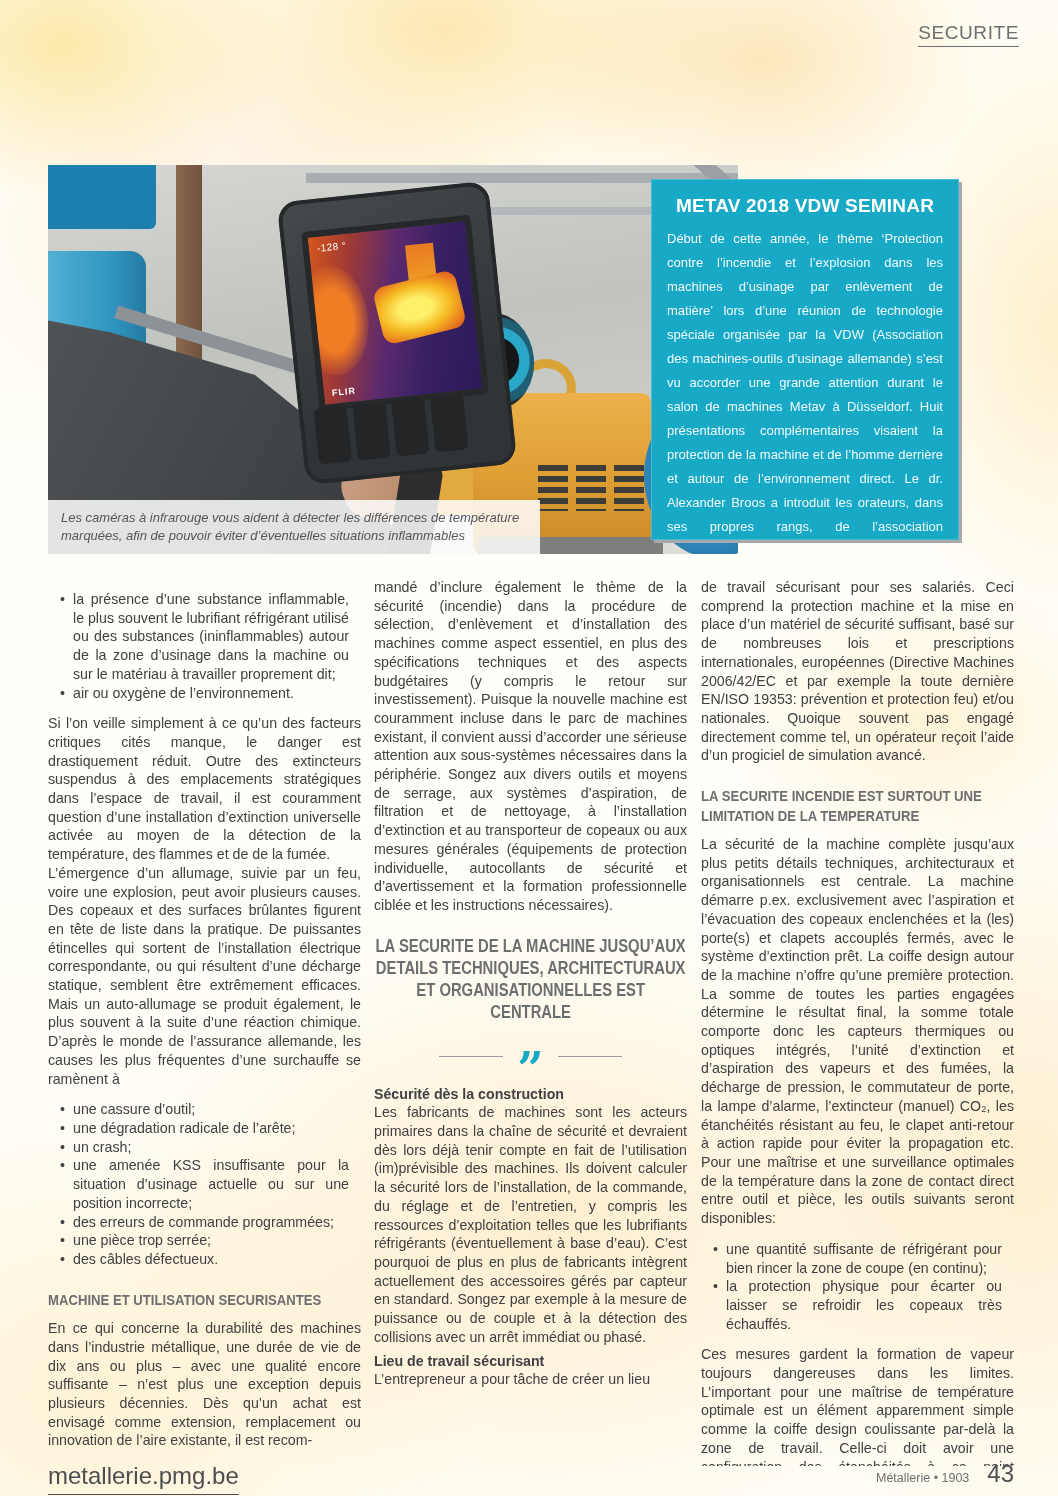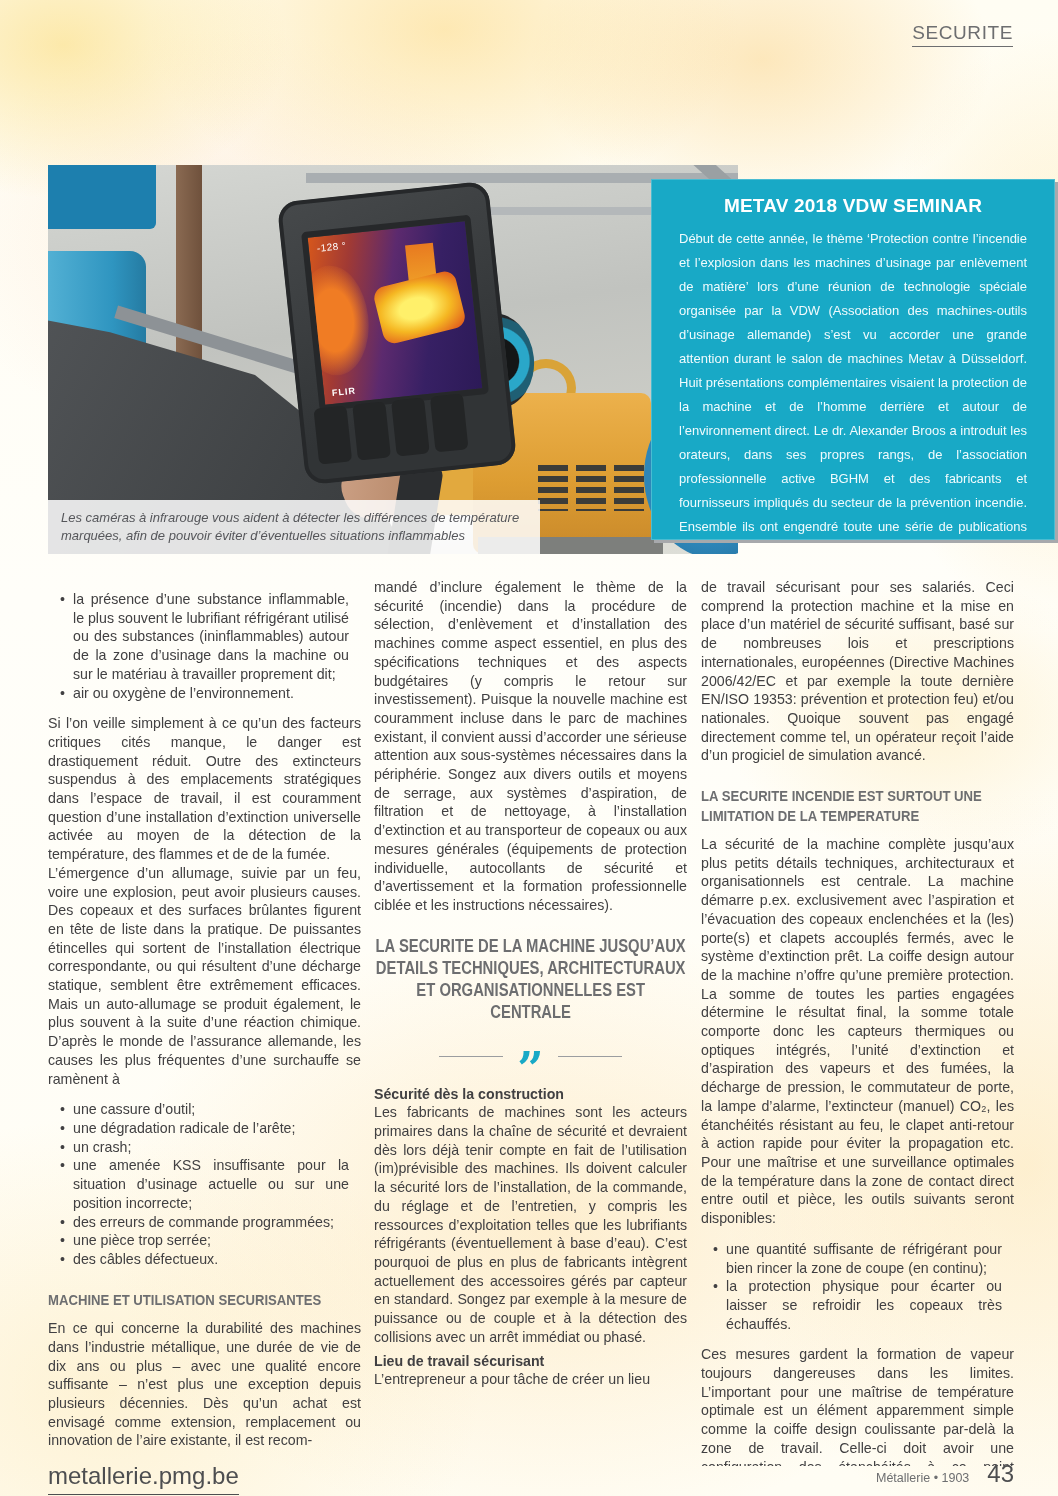--- a/index.html
+++ b/index.html
@@ -11,21 +11,21 @@
       radial-gradient(ellipse 320px 220px at 6% 3%, rgba(250,216,110,.55), transparent 70%),
       radial-gradient(ellipse 420px 260px at 42% 2%, rgba(252,212,116,.50), transparent 70%),
       radial-gradient(ellipse 330px 220px at 72% 4%, rgba(250,205,120,.45), transparent 70%),
       radial-gradient(ellipse 260px 420px at 100% 22%, rgba(252,220,140,.40), transparent 72%),
       radial-gradient(ellipse 420px 300px at 22% 16%, rgba(250,190,150,.22), transparent 70%),
       radial-gradient(ellipse 620px 420px at 52% 82%, rgba(250,202,115,.30), transparent 72%),
       radial-gradient(ellipse 520px 380px at 10% 93%, rgba(250,214,128,.28), transparent 72%),
       radial-gradient(ellipse 420px 520px at 97% 78%, rgba(250,206,118,.30), transparent 72%),
       radial-gradient(ellipse 300px 200px at 88% 48%, rgba(251,223,150,.35), transparent 70%),
       linear-gradient(180deg,#fffdf3 0%,#fffef9 40%,#fffdf4 100%);}
-  .section-label{position:absolute;top:22px;right:45px;font-size:19px;color:#6d6e70;
+  .section-label{position:absolute;top:22px;right:39px;font-size:19px;color:#6d6e70;
         letter-spacing:.6px;border-bottom:1.6px solid #6d6e70;padding-bottom:2px;}
   
   .photo{position:absolute;left:48px;top:165px;width:690px;height:389px;overflow:hidden;
         background:linear-gradient(172deg,#d5d7d3 0%,#c1c3bf 42%,#cbccc6 68%,#dedfd8 100%);}
   .photo *{position:absolute;}
   .ph-floorglow{left:150px;top:240px;width:380px;height:160px;border-radius:50%;
         background:radial-gradient(ellipse at center, rgba(255,255,255,.85), transparent 70%);}
   .ph-tank-top{left:-10px;top:-8px;width:118px;height:72px;background:#1d7fae;border-radius:6px;}
   .ph-tank-mid{left:-14px;top:86px;width:112px;height:152px;border-radius:16px;
         background:linear-gradient(90deg,#5ab6d8,#2f95c0 70%,#257ba2);}
@@ -64,22 +64,22 @@
   .th-blob{left:-18px;top:30px;width:70px;height:110px;border-radius:50%;
         background:radial-gradient(ellipse,#f07c24 0 40%, rgba(240,124,36,0) 75%);}
   .cam-reading{left:8px;top:6px;color:#fff;font-size:10px;letter-spacing:.5px;}
   .cam-brand{left:8px;bottom:6px;top:auto;color:#fff;font-size:9px;font-weight:bold;letter-spacing:1px;}
   .cam-buttons{left:268px;top:236px;width:150px;height:56px;transform:rotate(-6deg);
         display:grid;grid-template-columns:repeat(4,1fr);gap:6px;position:absolute;}
   .cam-buttons span{position:static;display:block;background:#232526;border-radius:6px;}
   .photo-caption{left:0;bottom:0;top:auto;width:492px;box-sizing:border-box;padding:9px 13px;
         background:rgba(255,255,255,.85);font-style:italic;color:#55565a;font-size:13px;line-height:18px;}
   
-  .infobox{position:absolute;left:651px;top:179px;width:404px;height:361px;box-sizing:border-box;
-        background:#18a9c6;padding:13px 28px;overflow:hidden;
+  .infobox{position:absolute;left:651px;top:179px;width:308px;height:361px;box-sizing:border-box;
+        background:#18a9c6;padding:13px 16px;overflow:hidden;
         box-shadow:3px 3px 0 #a7a9ac, inset 0 0 0 1px rgba(255,255,255,.22);}
   .infobox-title{margin:3px 0 10px;text-align:center;color:#ffffff;font-size:19px;font-weight:bold;
         letter-spacing:.2px;}
   .infobox-body{margin:0;color:#f0fbfd;font-size:13px;line-height:24px;text-align:justify;}
   
   .col{position:absolute;top:578px;width:313px;height:888px;overflow:hidden;color:#414042;
         font-size:14.2px;line-height:18.7px;}
   .col-1{left:48px;} .col-2{left:374px;} .col-3{left:701px;}
   .col p{margin:0;text-align:justify;}
   .col ul{margin:12px;padding:0;list-style:none;}

